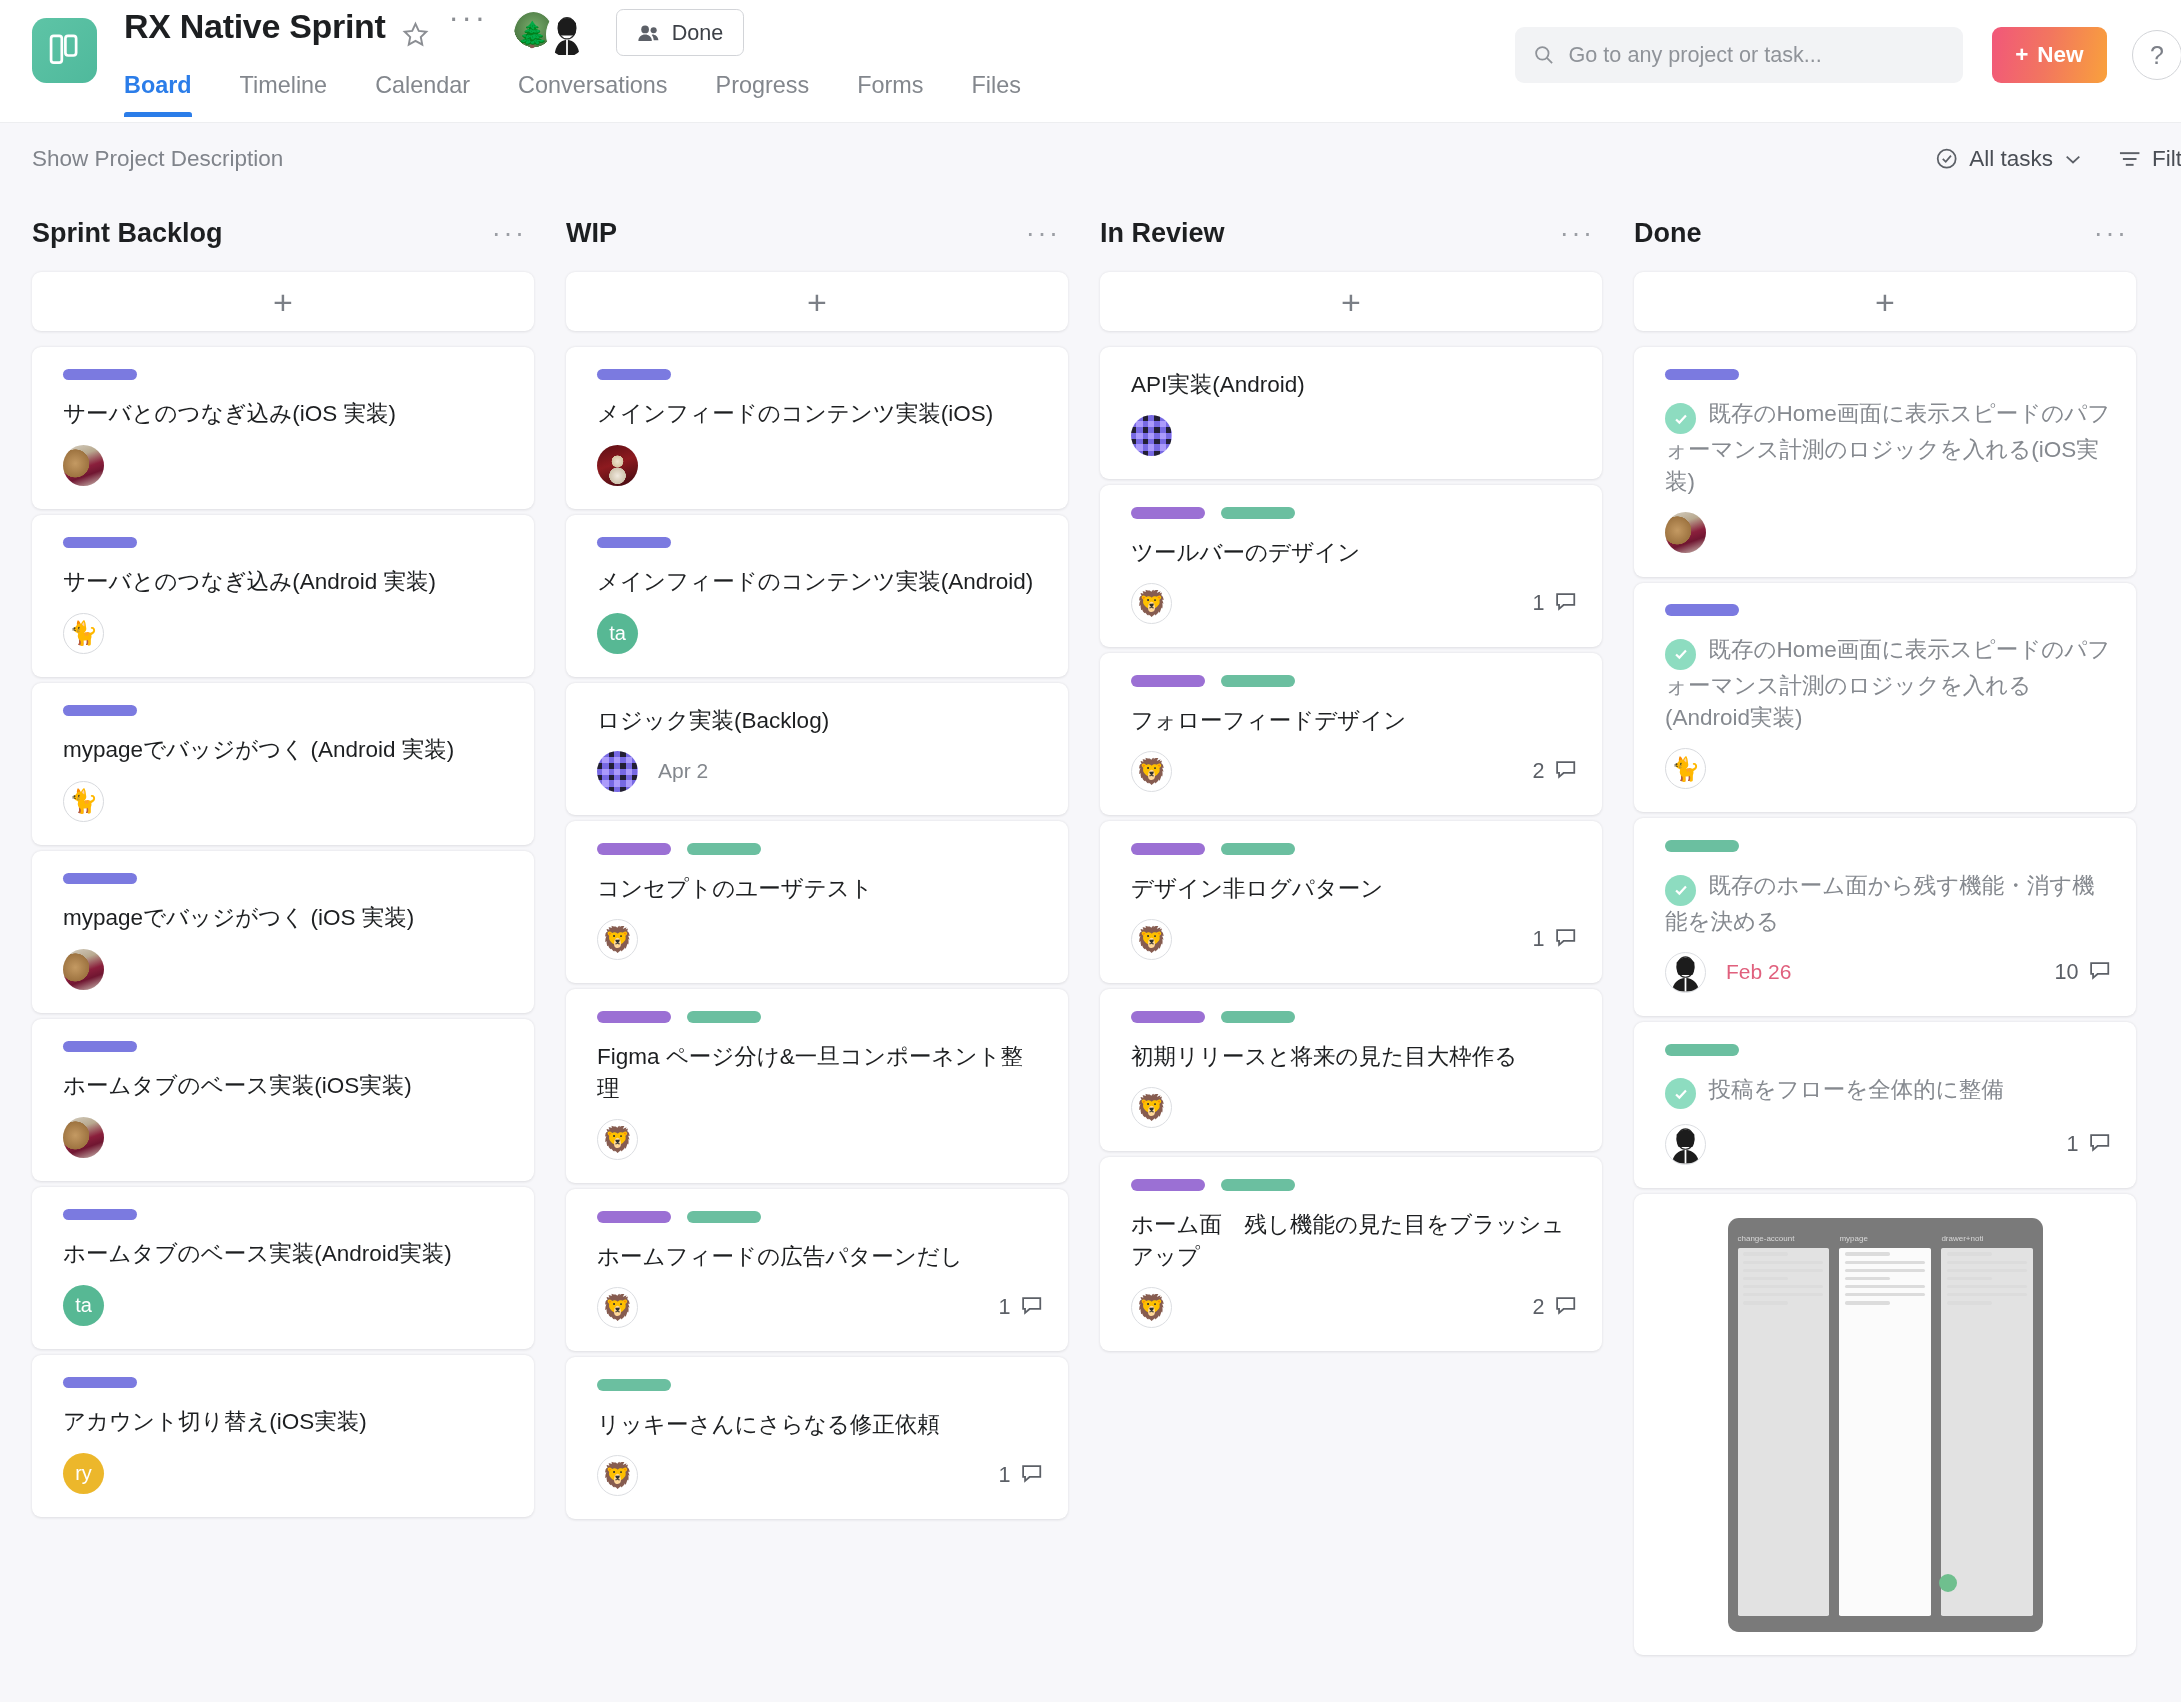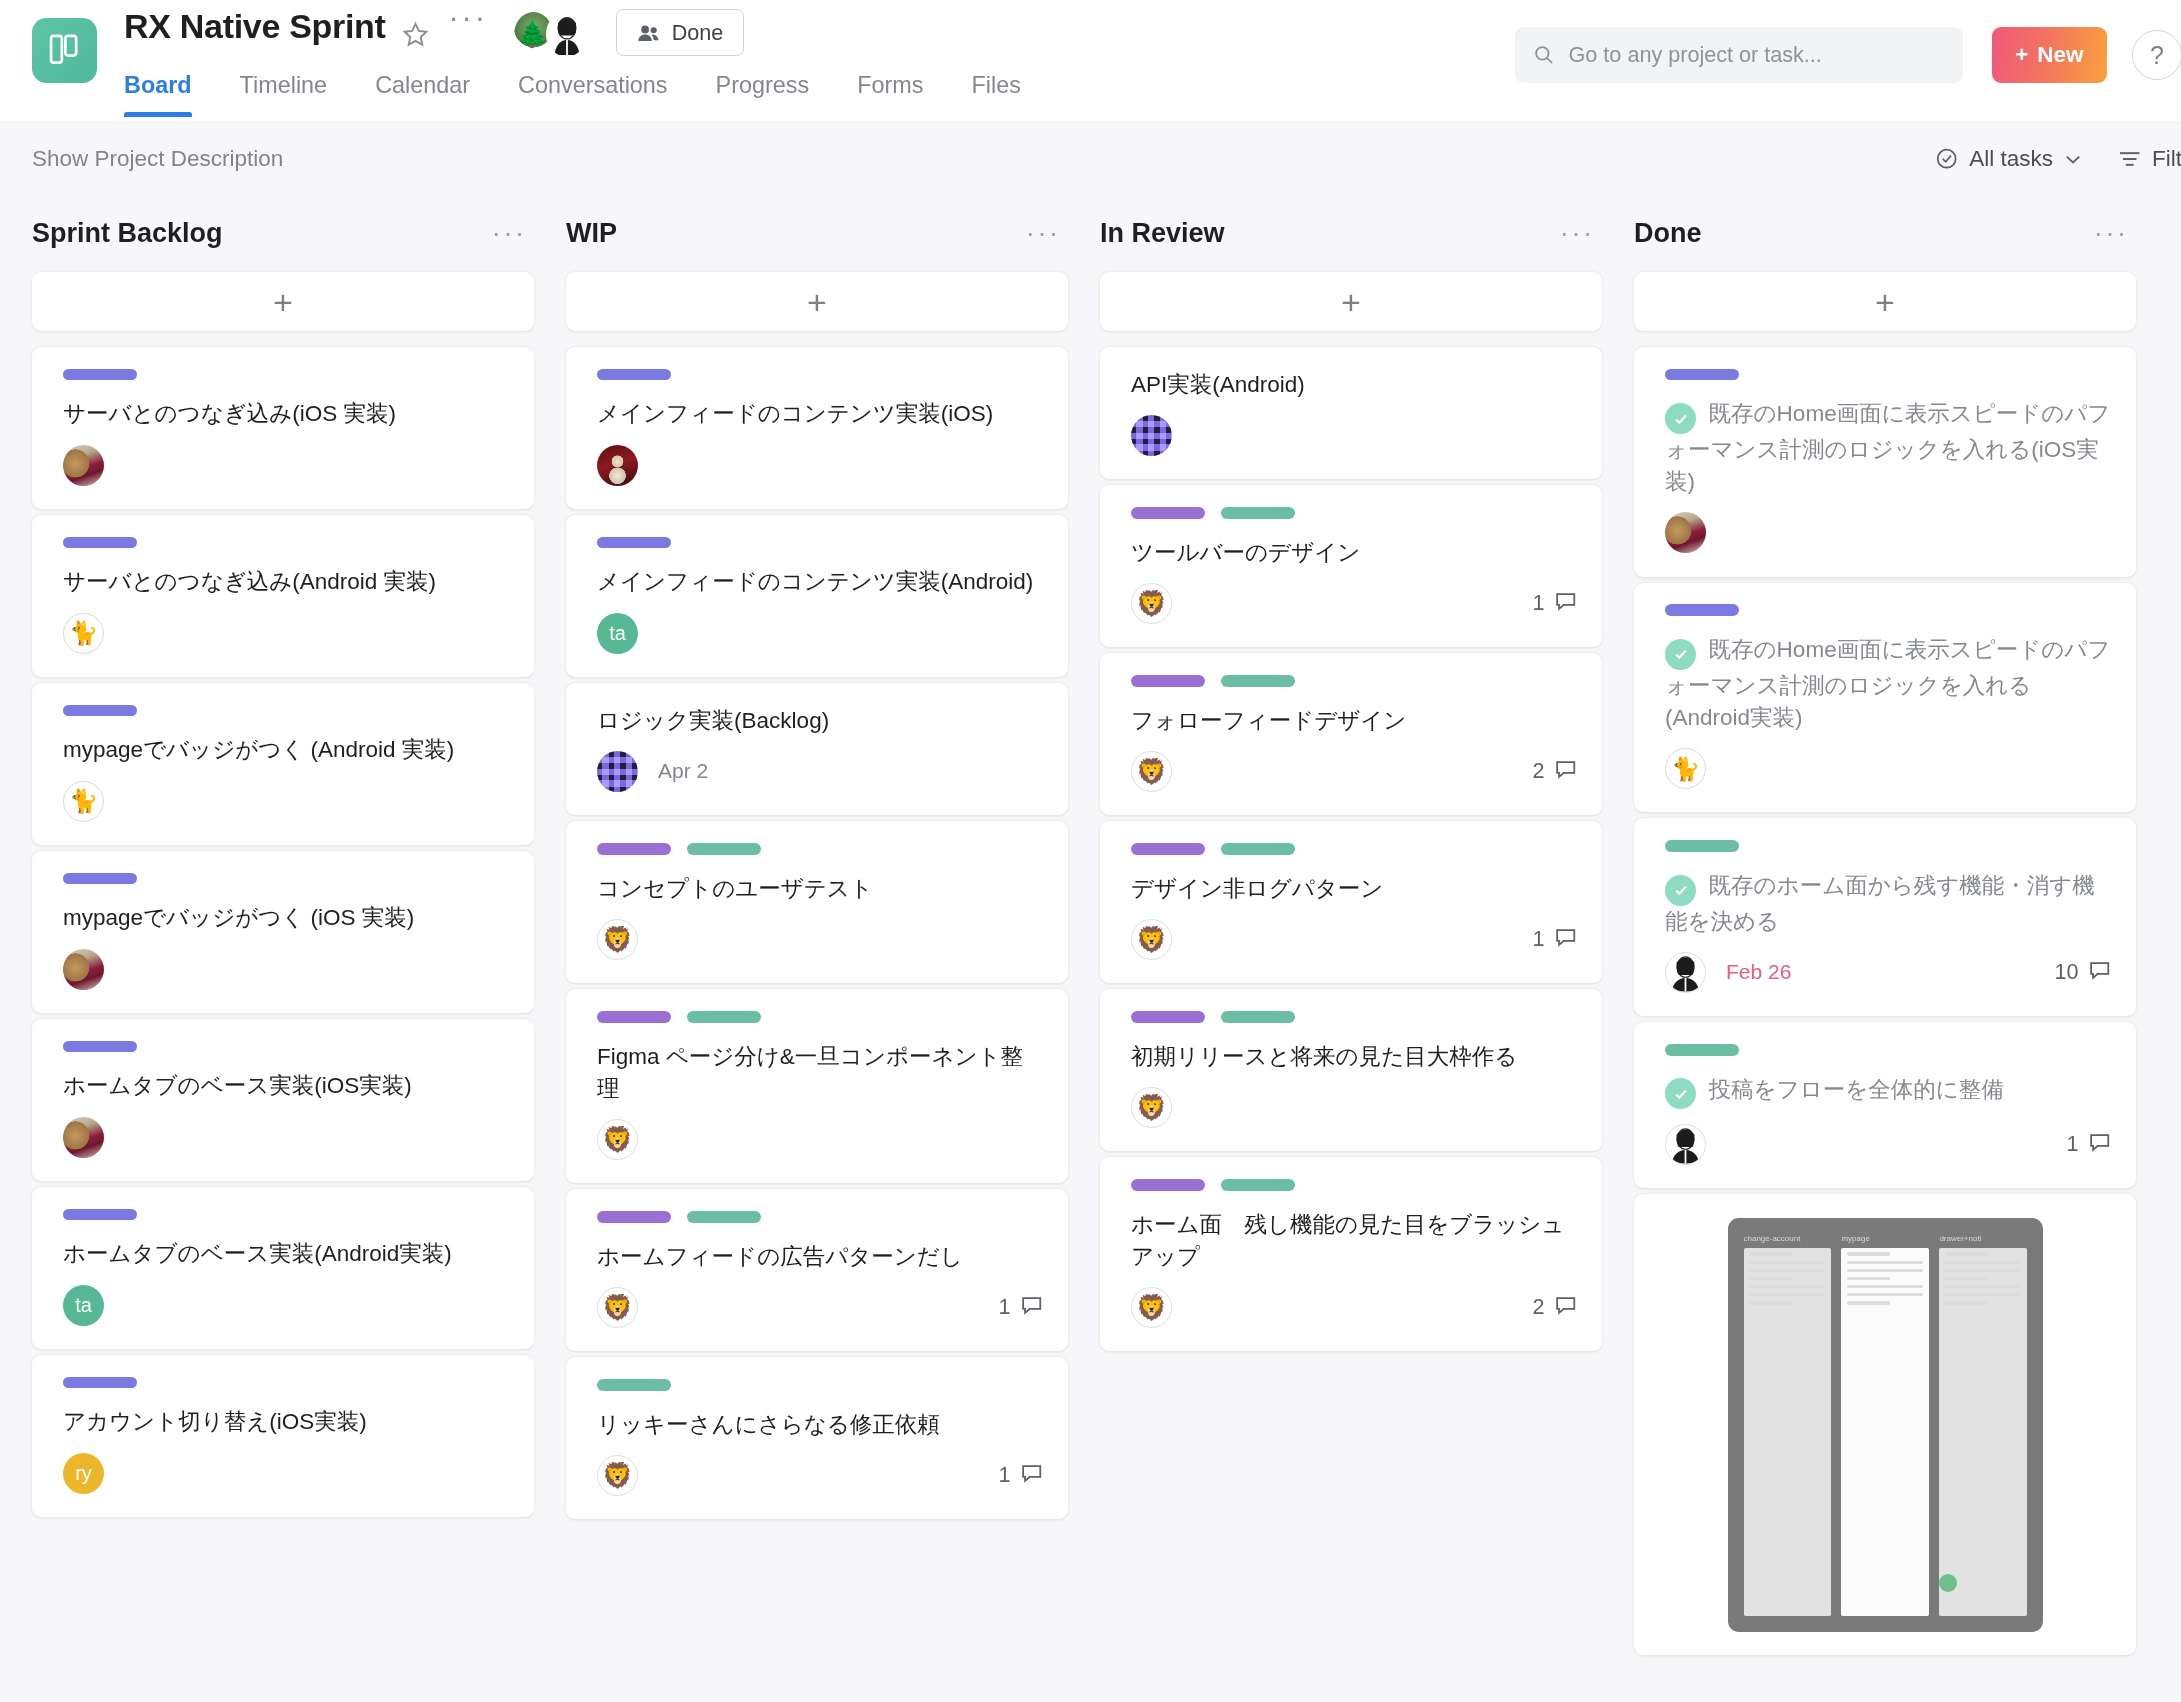--- a/index.html
+++ b/index.html
@@ -192,21 +192,21 @@
   .comments { display: flex; align-items: center; gap: 9px; font-size: 21.6px; color: #5c6067; }
 
   
   .thumb-card {
     background: #fff; border-radius: 9px;
     box-shadow: 0 0.9px 2.7px rgba(20,22,28,.11);
     padding: 23.4px; display: flex; justify-content: center;
   }
   .mock {
     width: 315px; height: 414px; background: #7a7a7a; border-radius: 10.8px;
-    padding: 16px 16px; display: flex; gap: 10.8px; position: relative;
+    padding: 16px 10px; display: flex; gap: 10.8px; position: relative;
   }
   .mock-col { flex: 1; display: flex; flex-direction: column; }
   .mock-lbl { font-size: 8px; color: #d7d7d7; margin-bottom: 5.4px; white-space: nowrap; }
   .mock-screen { background: #e2e2e2; border-radius: 1.8px; flex: 1; }
   .mock-screen.white { background: #fbfbfb; }
   .mock-line { height: 3.6px; background: #dcdcdc; margin: 4.5px 5.4px; border-radius: 1.8px; }
   .mock-line.sh { width: 50%; }
   .fab { position: absolute; width: 18px; height: 18px; border-radius: 50%; background:#6fbf8e; right: 86px; bottom: 40px; }
 </style>
 </head>

